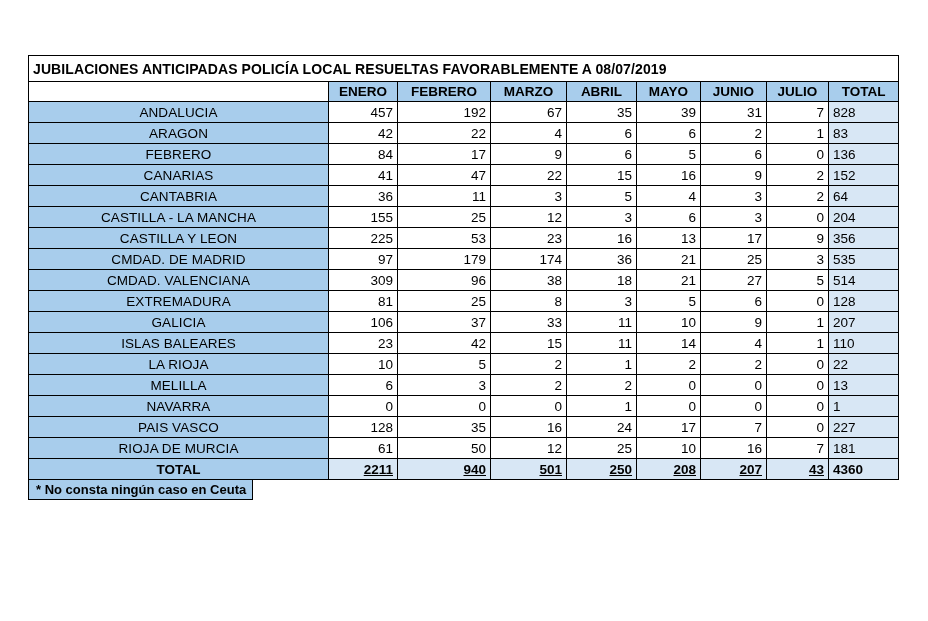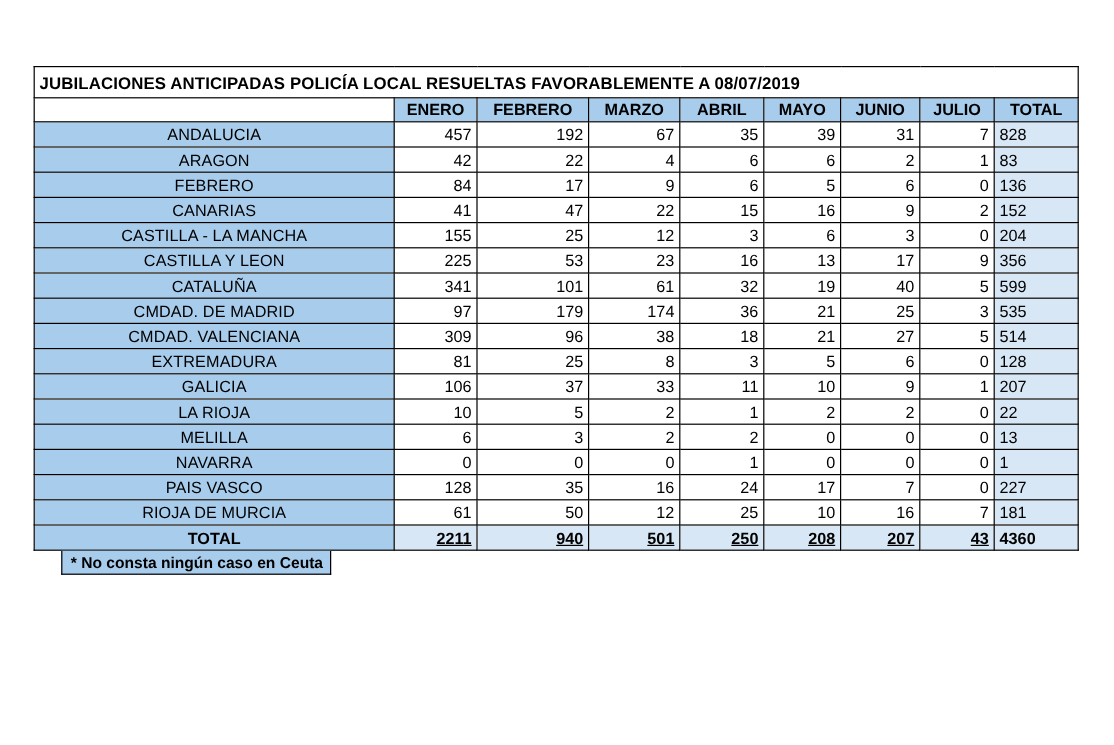--- a/index.html
+++ b/index.html
@@ -99,21 +99,20 @@
     border-top: none;
     font-weight: bold;
     font-size: 13px;
     padding: 2px 6px 2px 7px;
     height: 20px;
     box-sizing: border-box;
     line-height: 16px;
   }
   .footwrap {
     width: 853px;
-    margin-left: 23px;
   }
 </style>
 </head>
 <body>
 
 <div id="sheet">
   <table class="jubilaciones">
     <colgroup>
       <col style="width:300px">
       <col style="width:69px">
@@ -179,20 +178,31 @@
         <td class="num">41</td>
         <td class="num">47</td>
         <td class="num">22</td>
         <td class="num">15</td>
         <td class="num">16</td>
         <td class="num">9</td>
         <td class="num">2</td>
         <td class="total-col">152</td>
       </tr>
       <tr>
+        <td class="region">CANTABRIA</td>
+        <td class="num">36</td>
+        <td class="num">11</td>
+        <td class="num">3</td>
+        <td class="num">5</td>
+        <td class="num">4</td>
+        <td class="num">3</td>
+        <td class="num">2</td>
+        <td class="total-col">64</td>
+      </tr>
+      <tr>
         <td class="region">CASTILLA - LA MANCHA</td>
         <td class="num">155</td>
         <td class="num">25</td>
         <td class="num">12</td>
         <td class="num">3</td>
         <td class="num">6</td>
         <td class="num">3</td>
         <td class="num">0</td>
         <td class="total-col">204</td>
       </tr>
@@ -201,31 +211,20 @@
         <td class="num">225</td>
         <td class="num">53</td>
         <td class="num">23</td>
         <td class="num">16</td>
         <td class="num">13</td>
         <td class="num">17</td>
         <td class="num">9</td>
         <td class="total-col">356</td>
       </tr>
       <tr>
-        <td class="region">CATALUÑA</td>
-        <td class="num">341</td>
-        <td class="num">101</td>
-        <td class="num">61</td>
-        <td class="num">32</td>
-        <td class="num">19</td>
-        <td class="num">40</td>
-        <td class="num">5</td>
-        <td class="total-col">599</td>
-      </tr>
-      <tr>
         <td class="region">CMDAD. DE MADRID</td>
         <td class="num">97</td>
         <td class="num">179</td>
         <td class="num">174</td>
         <td class="num">36</td>
         <td class="num">21</td>
         <td class="num">25</td>
         <td class="num">3</td>
         <td class="total-col">535</td>
       </tr>
@@ -254,20 +253,31 @@
       <tr>
         <td class="region">GALICIA</td>
         <td class="num">106</td>
         <td class="num">37</td>
         <td class="num">33</td>
         <td class="num">11</td>
         <td class="num">10</td>
         <td class="num">9</td>
         <td class="num">1</td>
         <td class="total-col">207</td>
+      </tr>
+      <tr>
+        <td class="region">ISLAS BALEARES</td>
+        <td class="num">23</td>
+        <td class="num">42</td>
+        <td class="num">15</td>
+        <td class="num">11</td>
+        <td class="num">14</td>
+        <td class="num">4</td>
+        <td class="num">1</td>
+        <td class="total-col">110</td>
       </tr>
       <tr>
         <td class="region">LA RIOJA</td>
         <td class="num">10</td>
         <td class="num">5</td>
         <td class="num">2</td>
         <td class="num">1</td>
         <td class="num">2</td>
         <td class="num">2</td>
         <td class="num">0</td>

